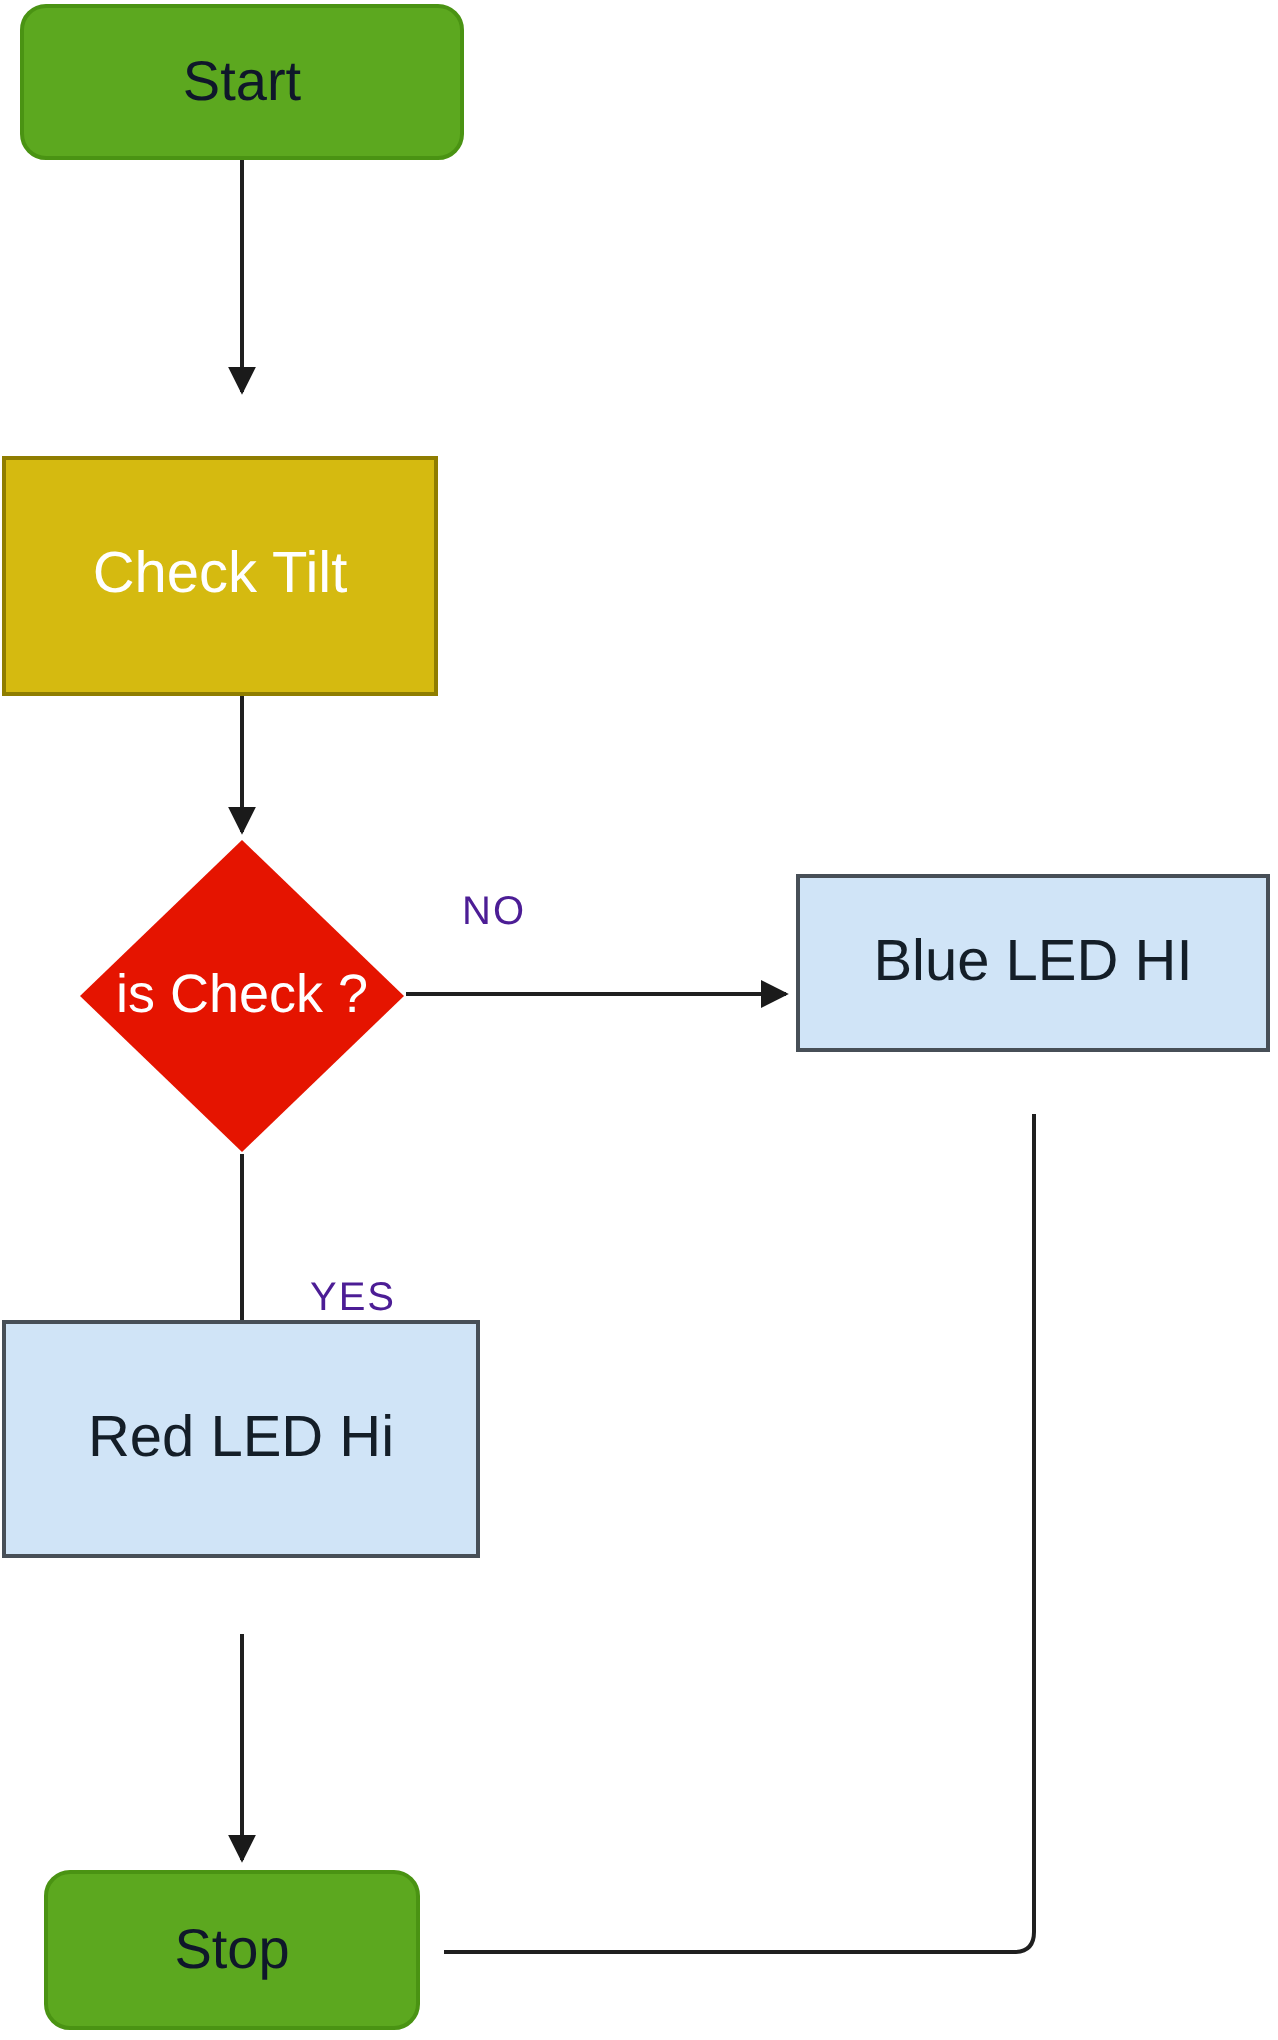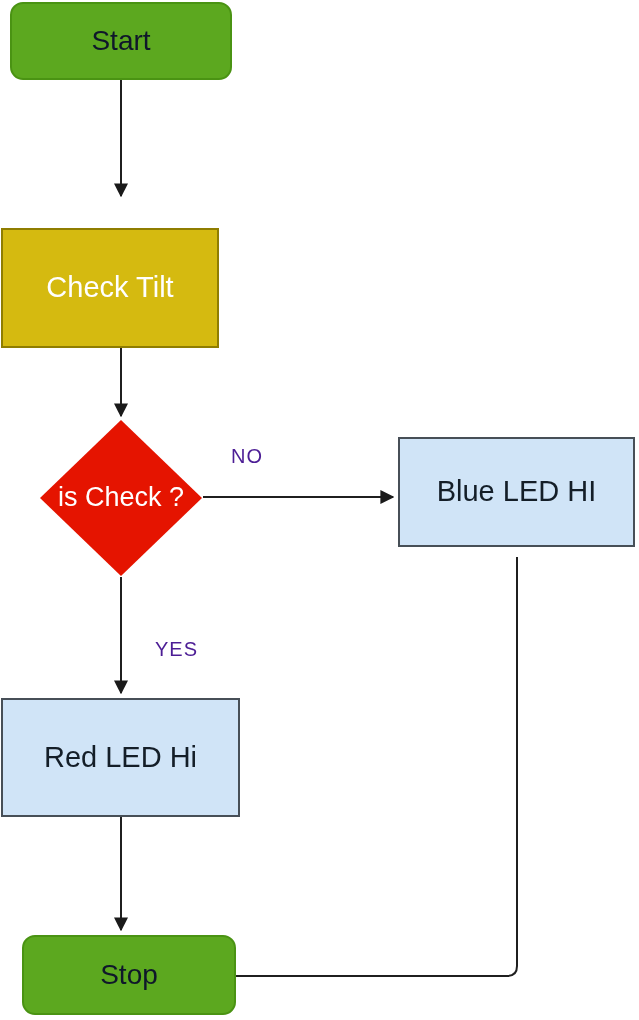--- a/index.html
+++ b/index.html
@@ -54,23 +54,23 @@
   }
   .io {
     background: #D0E4F7;
     border: 2px solid #474F57;
     color: #141E28;
     font-size: 29px;
   }
   .node-start     { left: 10px;  top: 2px;   width: 222px; height: 78px;  }
   .node-checktilt { left: 1px;   top: 200px; width: 218px; height: 120px; margin-top: 28px; }
   .node-decision  { left: 40px;  top: 420px; width: 162px; height: 156px; }
-  .node-blueled   { left: 398px; top: 437px; width: 237px; height: 110px; }
-  .node-redled    { left: 1px;   top: 698px; width: 239px; height: 119px; }
-  .node-stop      { left: 22px;  top: 935px; width: 214px; height: 80px;  }
+  .node-blueled   { left: 398px; top: 437px; width: 237px; height: 89px; }
+  .node-redled    { left: 1px;   top: 660px; width: 239px; height: 119px; }
+  .node-stop      { left: 22px;  top: 935px; width: 188px; height: 80px;  }
   .edge-label {
     position: absolute;
     color: #4c1d95;
     font-size: 20px;
     letter-spacing: 1px;
   }
   .label-no  { left: 231px; top: 445px; }
   .label-yes { left: 155px; top: 638px; }
 </style>
 </head>

